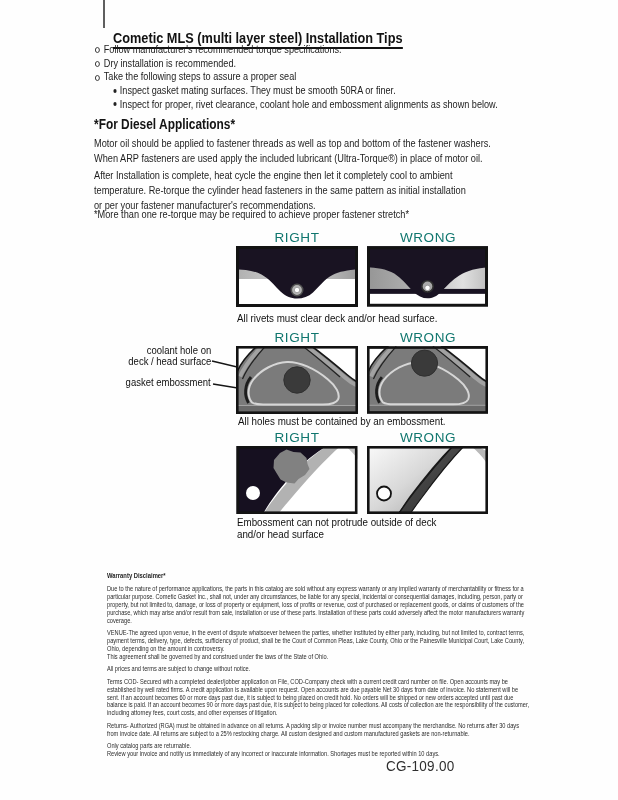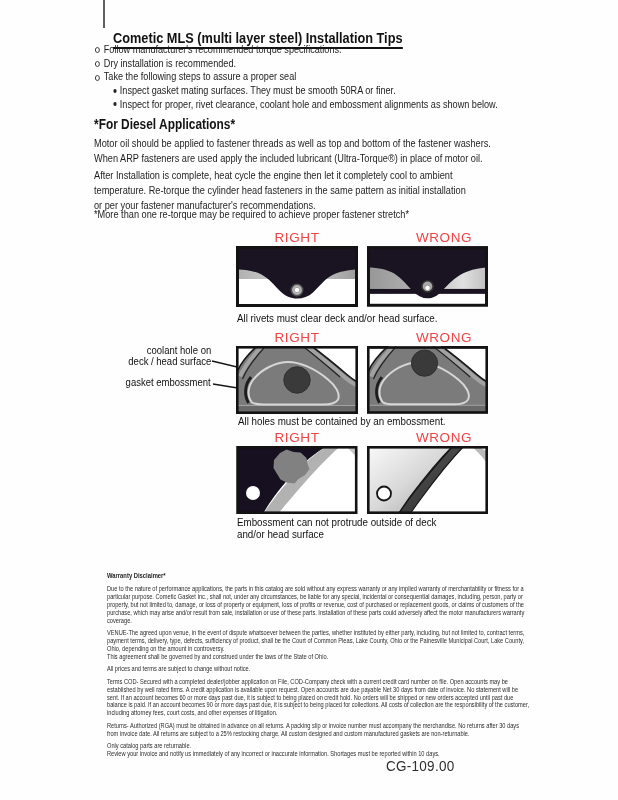--- a/index.html
+++ b/index.html
@@ -25,22 +25,22 @@
         margin:4.2px 5px 0 0; flex:0 0 auto; }
   .fb { width:4px; height:4px; background:#222; border-radius:50%;
         margin:4.6px 4px 0 0; flex:0 0 auto; }
 
   .diesel-h { left:94px; top:116px; font-size:14px; font-weight:bold; color:#141414; white-space:nowrap; }
   .para { font-size:11.5px; line-height:15.1px; white-space:pre-line; color:#1e1e1e; }
   .p1 { left:94px; top:136px; }
   .p2 { left:94px; top:168px; }
   .note { left:94px; top:207px; }
 
-  .hdr { width:122px; text-align:center; font-size:13.5px; letter-spacing:.6px; color:#ef4444; }
-  .col-r { left:236px; } .col-w { left:383px; }
+  .hdr { width:122px; text-align:center; font-size:13.5px; letter-spacing:.6px; color:#0f766e; }
+  .col-r { left:236px; } .col-w { left:367px; }
   .hr1 { top:230px; } .hr2 { top:330px; } .hr3 { top:430px; }
   .box { width:122px; }
   .bx-r1 { left:236px; top:246px; height:61px; }
   .bx-w1 { left:367px; top:246px; height:61px; width:121px; }
   .bx-r2 { left:236px; top:346px; height:68px; }
   .bx-w2 { left:367px; top:346px; height:68px; width:121px; }
   .bx-r3 { left:236px; top:446px; height:68px; }
   .bx-w3 { left:367px; top:446px; height:68px; width:121px; }
   .box svg { display:block; width:100%; height:100%; }
 

